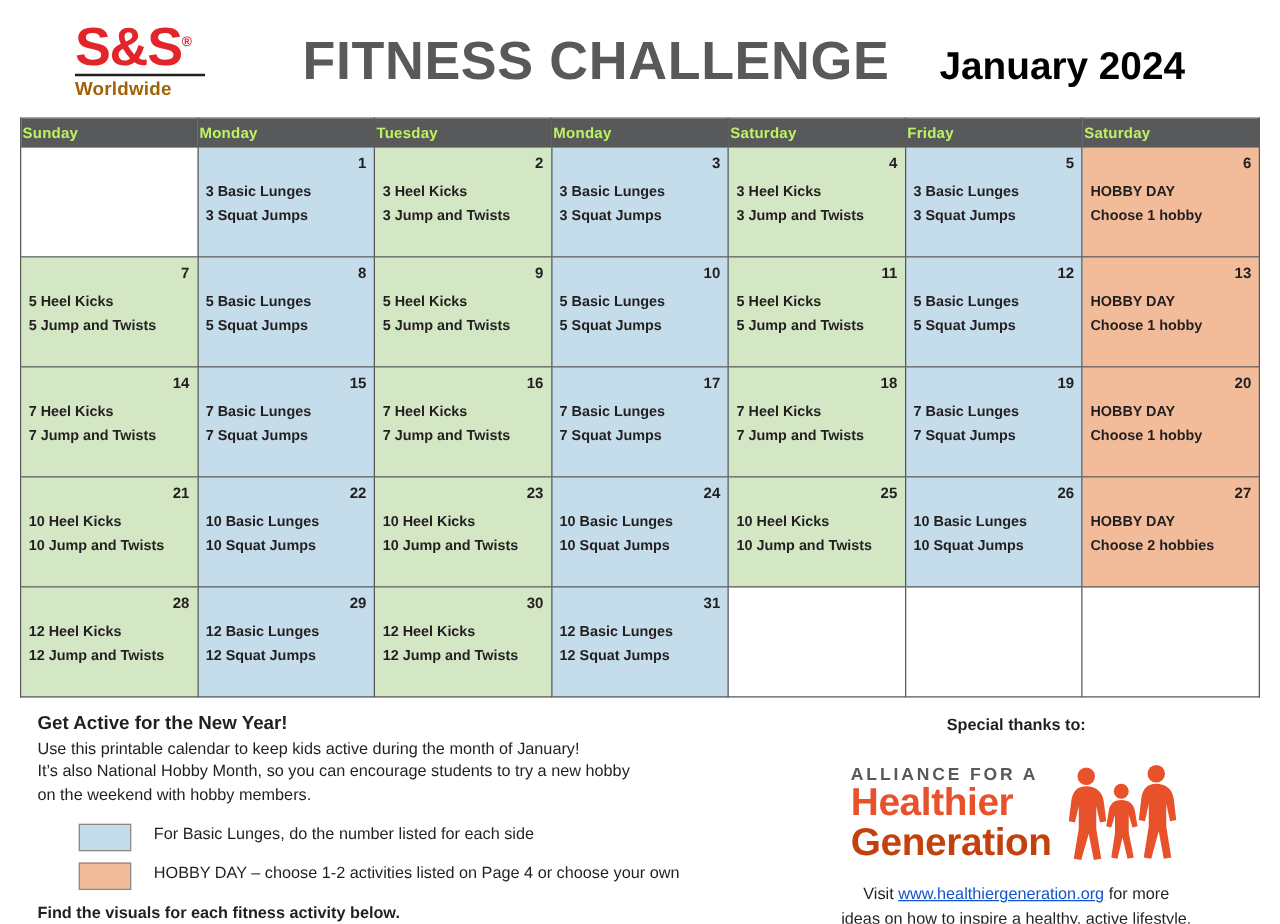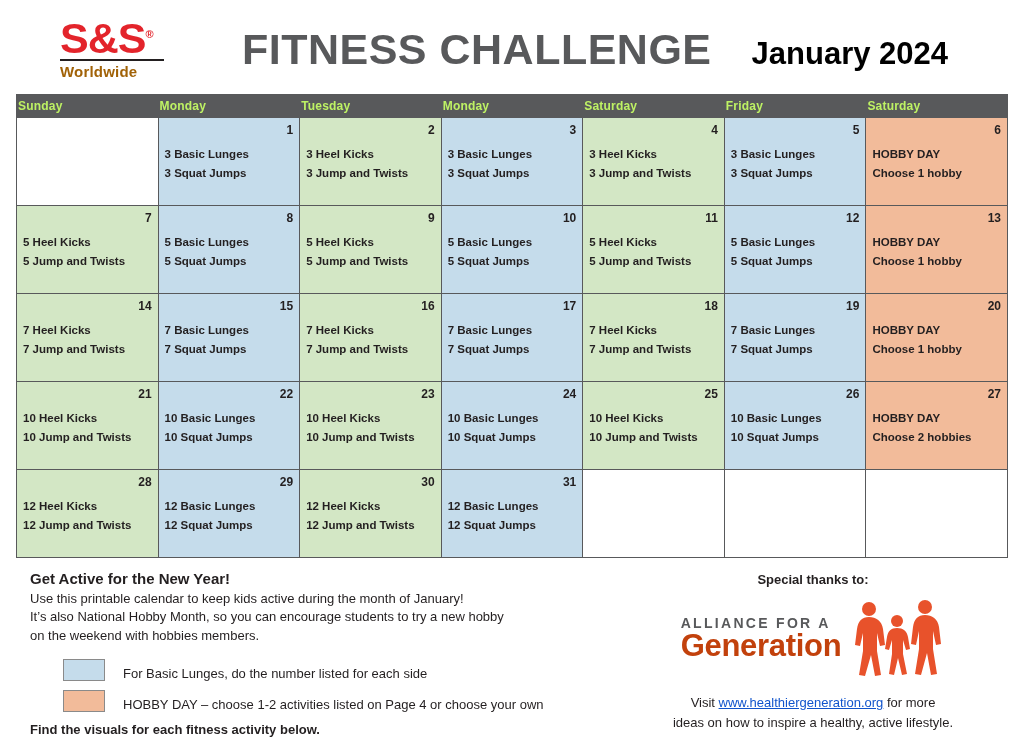--- a/index.html
+++ b/index.html
@@ -149,21 +149,21 @@
   .bl-para {
     font-size: 13px;
     color: #231f20;
     line-height: 1.42;
   }
   .legend {
     margin-top: 14px;
   }
   .legend-row {
     display: flex;
-    align-items: flex-end;
+    align-items: flex-start;
     margin-bottom: 9px;
     padding-left: 33px;
   }
   .swatch {
     width: 40px;
     height: 20px;
     border: 1px solid #8a8a8a;
     flex: 0 0 40px;
     margin-right: 18px;
   }
@@ -180,21 +180,21 @@
 
   .bottom-right {
     flex: 1;
     text-align: center;
     padding-top: 2px;
   }
   .thanks {
     font-size: 13px;
     font-weight: bold;
     color: #231f20;
-    margin-bottom: 6px;
+    margin-bottom: 18px;
   }
   .ahg {
     display: flex;
     align-items: center;
     justify-content: center;
     gap: 8px;
     height: 92px;
   }
   .ahg-text {
     text-align: left;
@@ -445,40 +445,41 @@
         </tr>
       </tbody>
   </table>
 
   <div class="bottom">
     <div class="bottom-left">
       <div class="bl-heading">Get Active for the New Year!</div>
       <div class="bl-para">
         <div>Use this printable calendar to keep kids active during the month of January!</div>
         <div>It’s also National Hobby Month, so you can encourage students to try a new hobby</div>
-        <div>on the weekend with hobbies members.</div>
+        <div>on the weekend with hobby members.</div>
       </div>
       <div class="legend">
         <div class="legend-row">
           <div class="swatch bg-blue"></div>
           <div class="legend-text">For Basic Lunges, do the number listed for each side</div>
         </div>
         <div class="legend-row">
           <div class="swatch bg-peach"></div>
           <div class="legend-text">HOBBY DAY – choose 1-2 activities listed on Page 4 or choose your own</div>
         </div>
       </div>
       <div class="bl-footer">Find the visuals for each fitness activity below.</div>
     </div>
 
     <div class="bottom-right">
       <div class="thanks">Special thanks to:</div>
       <div class="ahg">
         <div class="ahg-text">
           <div class="ahg-l1">ALLIANCE FOR A</div>
+          <div class="ahg-l2">Healthier</div>
           <div class="ahg-l3">Generation</div>
         </div>
         <svg class="ahg-figures" viewBox="0 0 96 80">
           <g fill="#e8522b">
 
             <circle cx="20" cy="10" r="7"></circle>
             <path d="M20 18 C13 18 9 22 8 30 L6 46 L11 47 L14 34 L14 52 L10 76 L16 77 L22 56 L26 77 L32 76 L28 52 L28 34 L31 47 L36 46 L34 30 C33 22 27 18 20 18 Z"></path>
 
             <circle cx="48" cy="22" r="6"></circle>
             <path d="M48 29 C42 29 39 32 38 38 L36 50 L40 51 L43 41 L43 55 L40 75 L45 76 L49 59 L53 76 L58 75 L54 55 L54 41 L57 51 L61 50 L59 38 C58 32 54 29 48 29 Z"></path>

